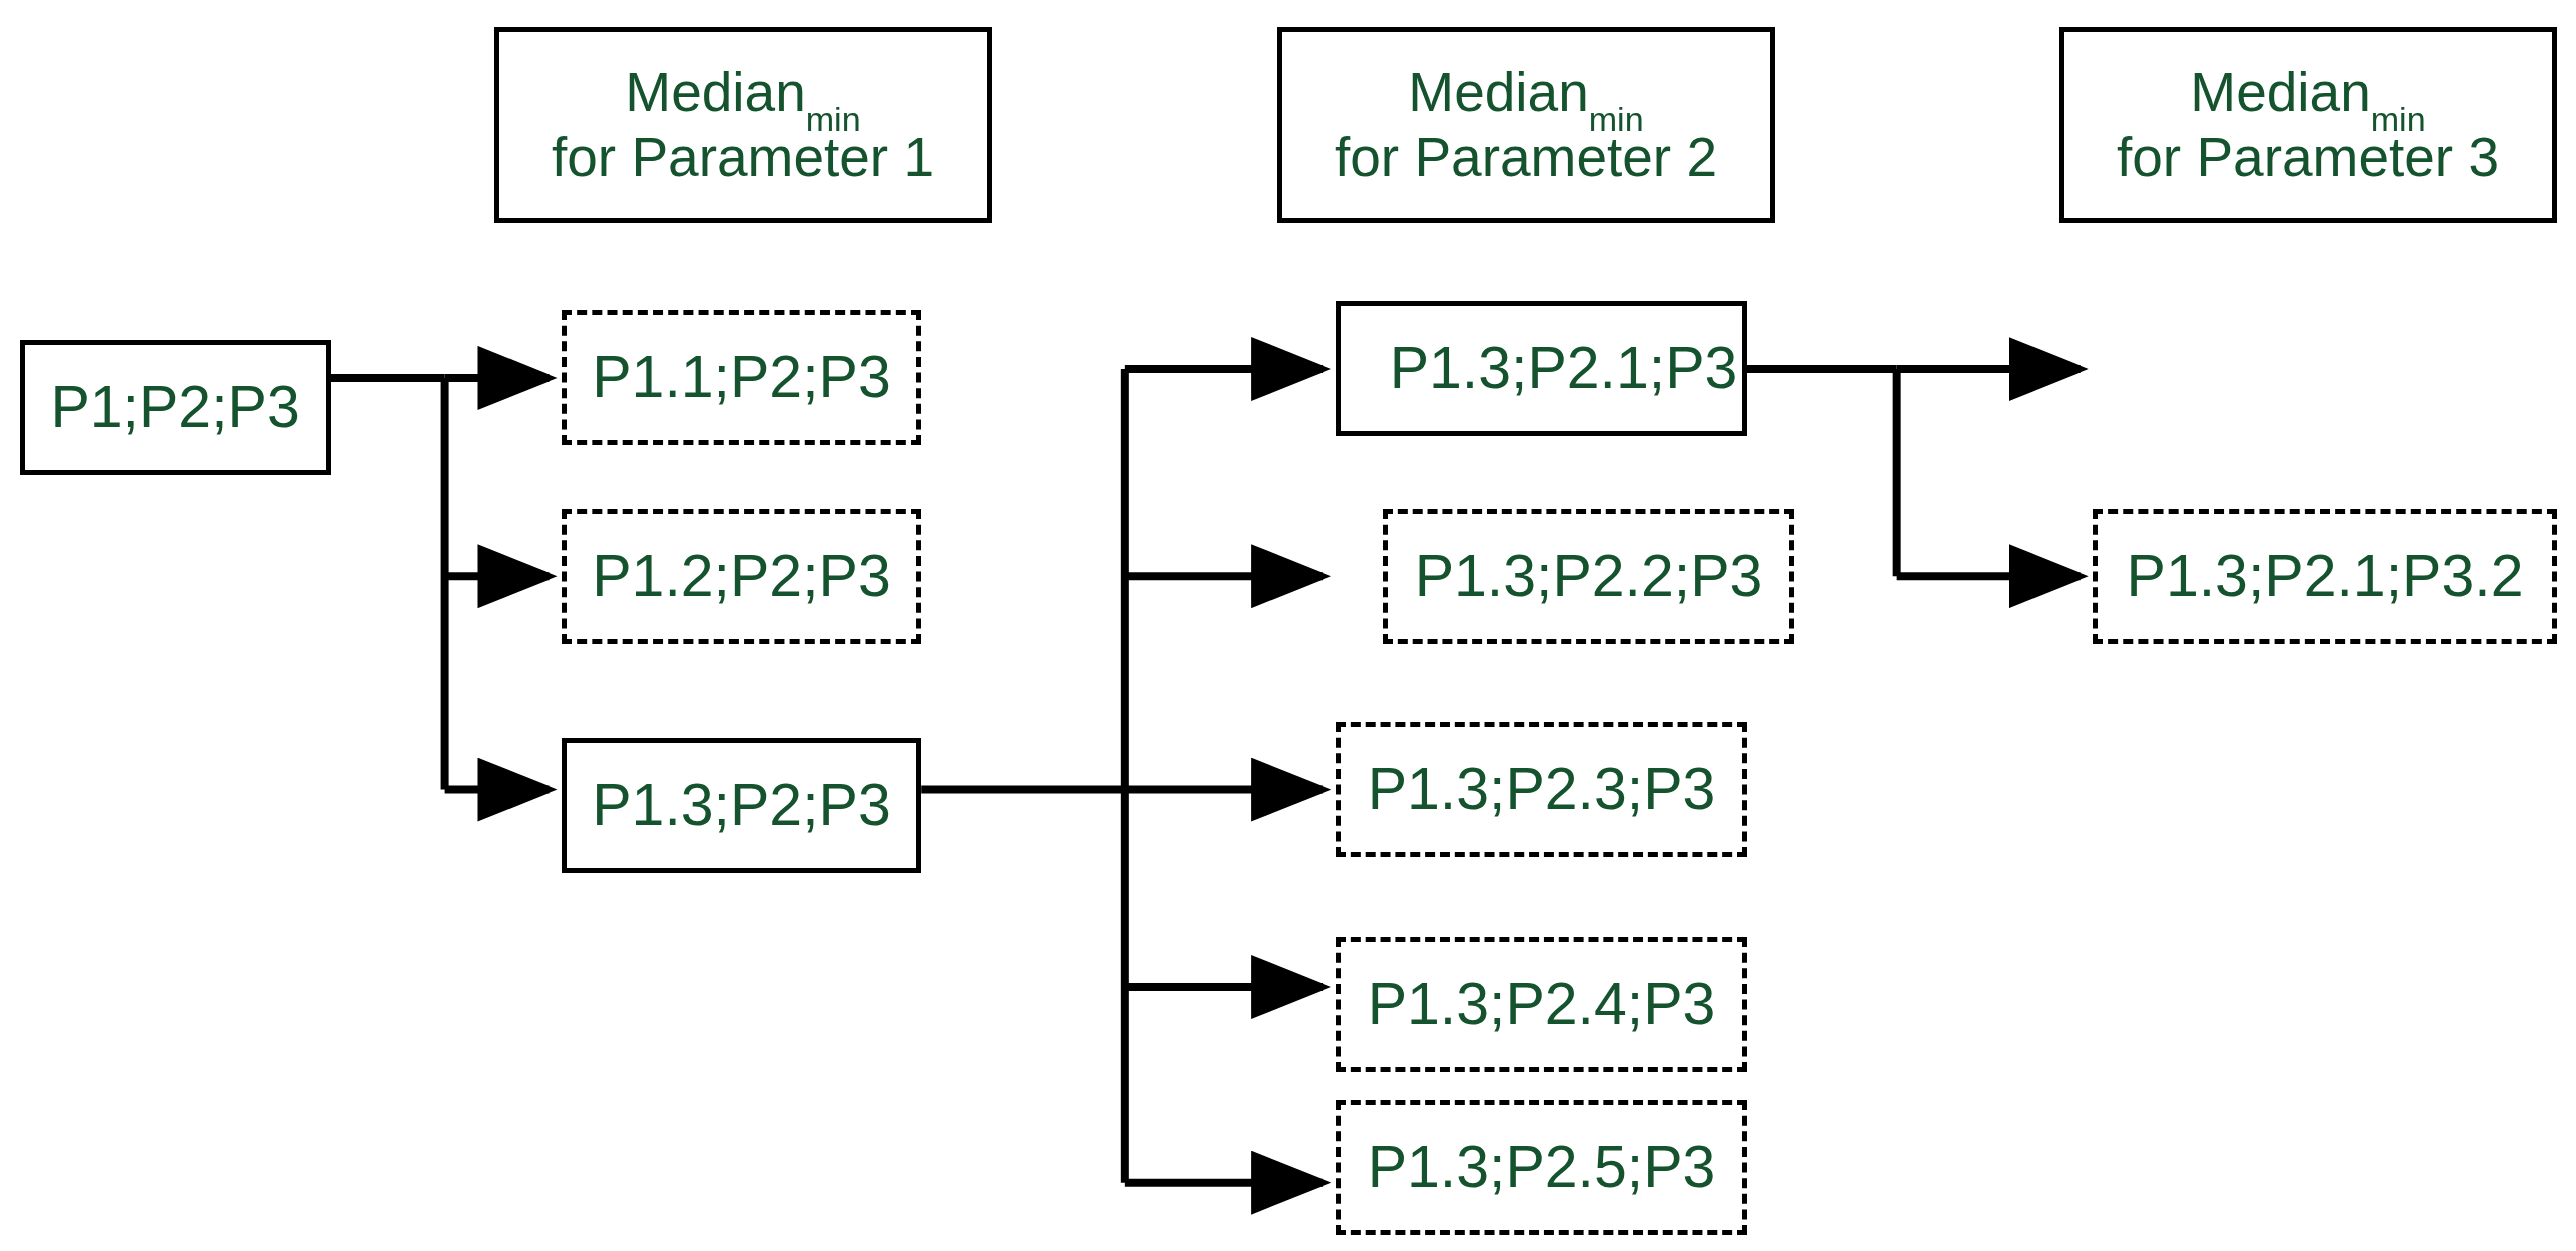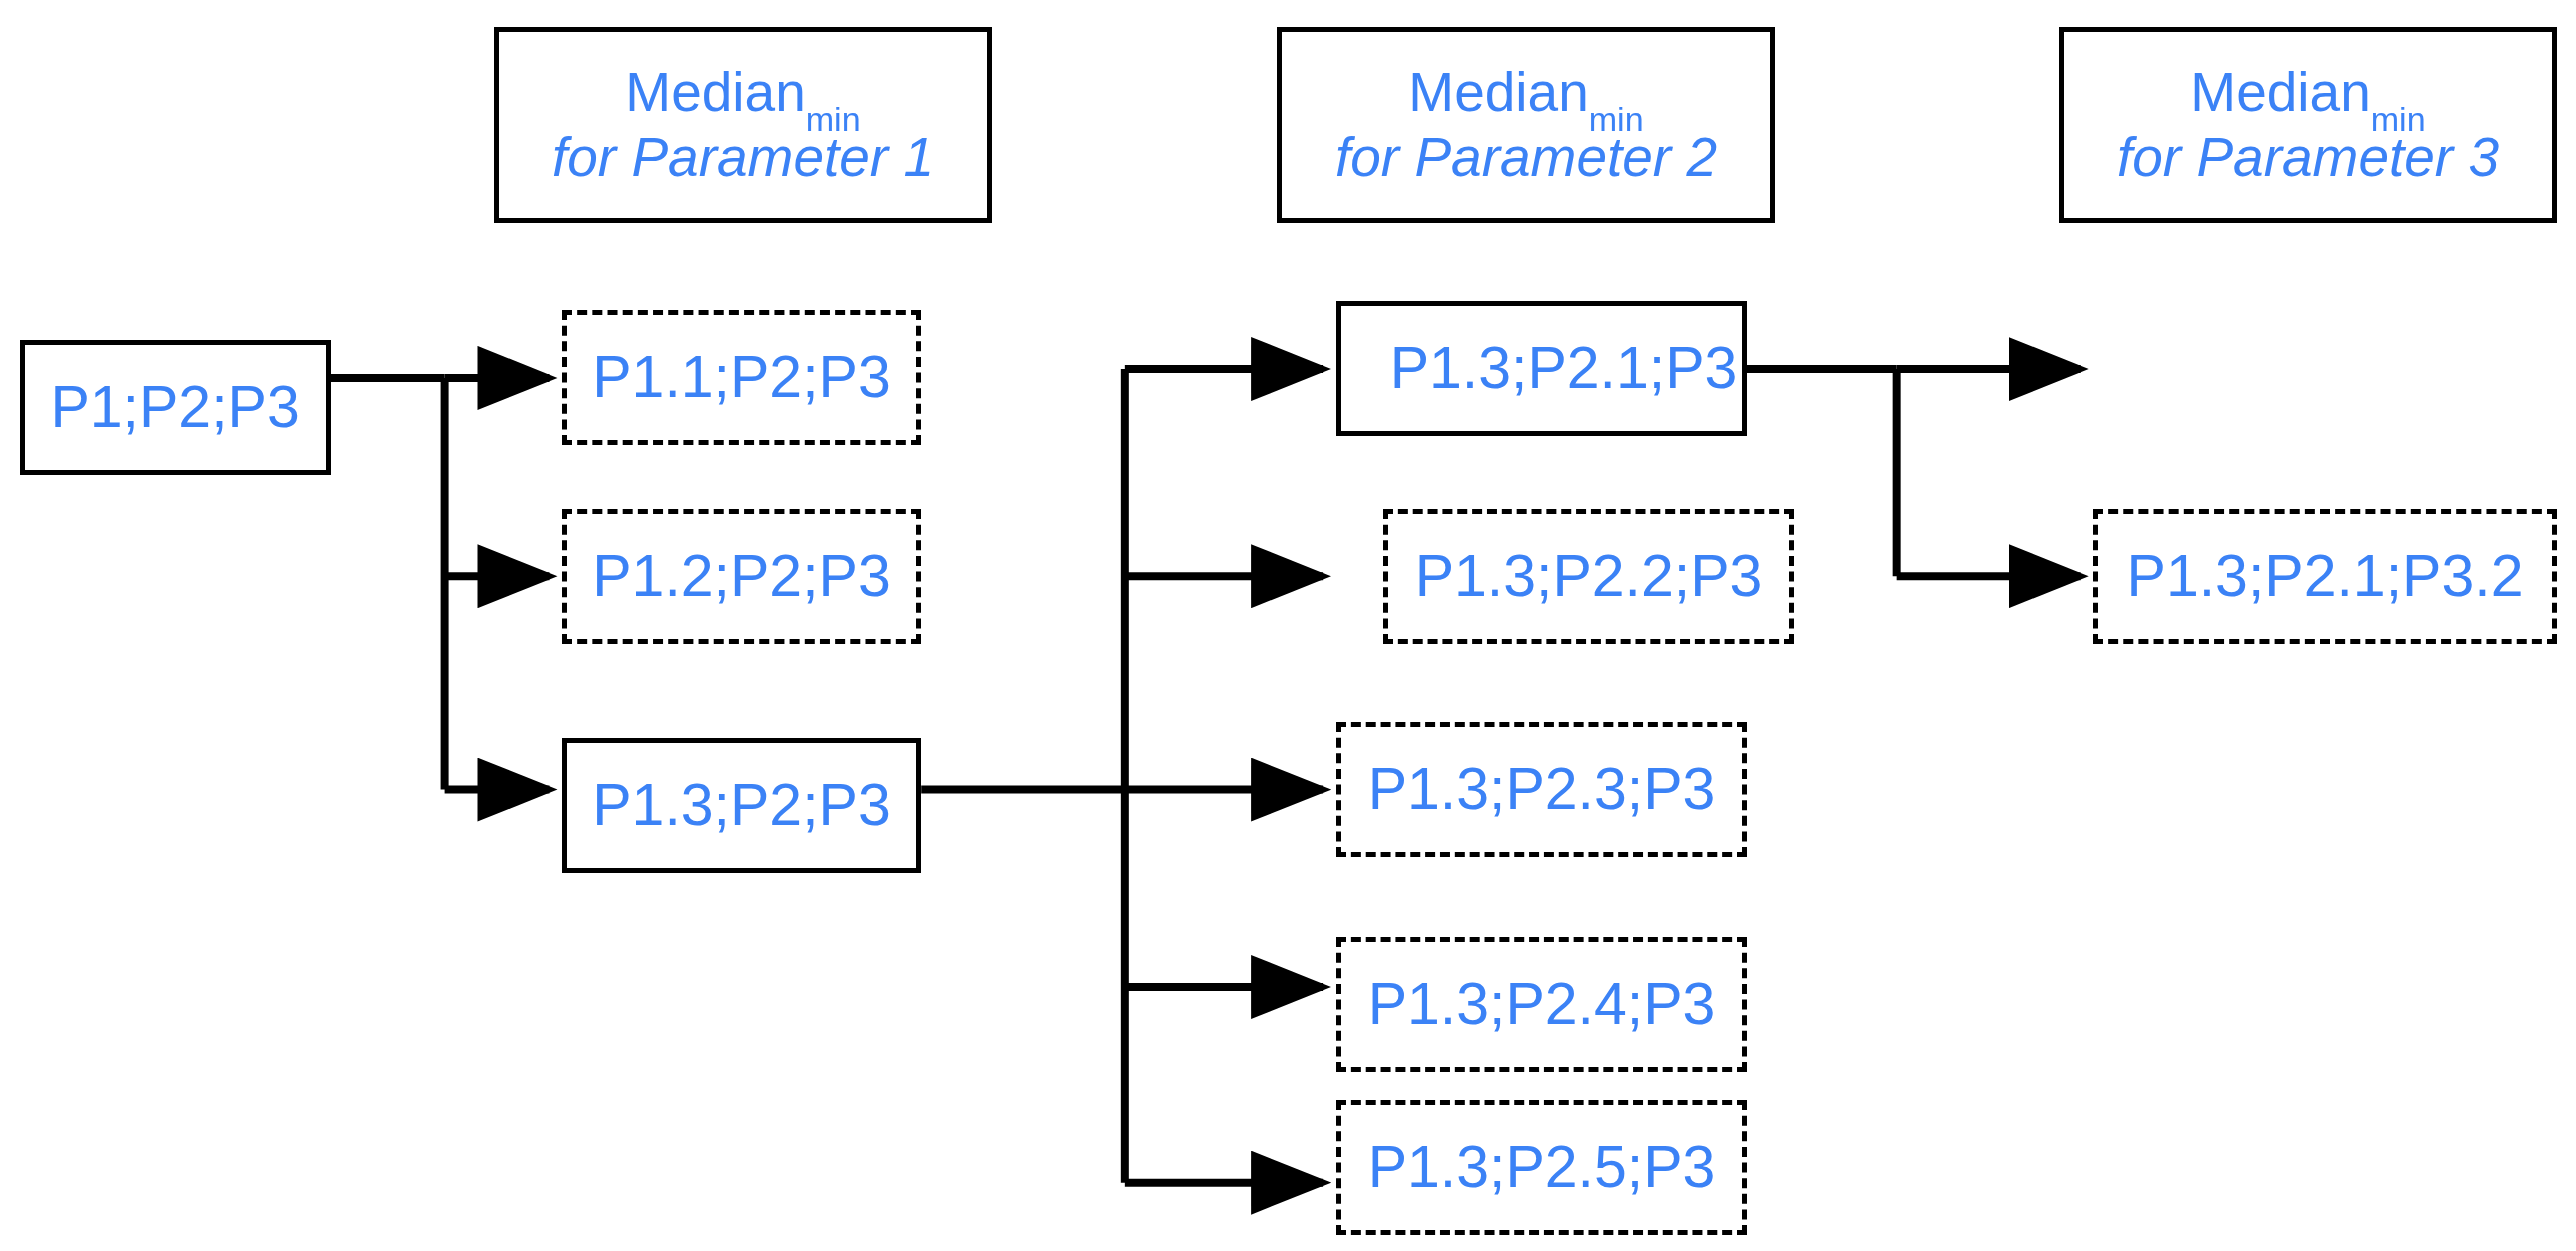--- a/index.html
+++ b/index.html
@@ -22,34 +22,34 @@
   }
   .node{
     position:absolute;
     box-sizing:border-box;
     background:#ffffff;
     display:flex;
     align-items:center;
     justify-content:center;
     text-align:center;
     line-height:1.18;
-    color:#3b82f6;
+    color:#14532d;
     white-space:nowrap;
   }
   .node.solid{ border:5.3px solid #000000; }
   .node.dashed{ border:5.3px dashed #000000; }
   .node.header{
     border:5.3px solid #000000;
     flex-direction:column;
     font-size:55px;
     padding:0 9px;
   }
   .node.leaf{ font-size:59px; }
   .hdr-line1{ display:block; }
-  .hdr-line2{ display:block;font-style:italic; }
+  .hdr-line2{ display:block; }
   .sub{
     font-size:0.62em;
     vertical-align:sub;
     line-height:0;
     position:relative;
     top:0.22em;
   }
 </style>
 </head>
 <body>

